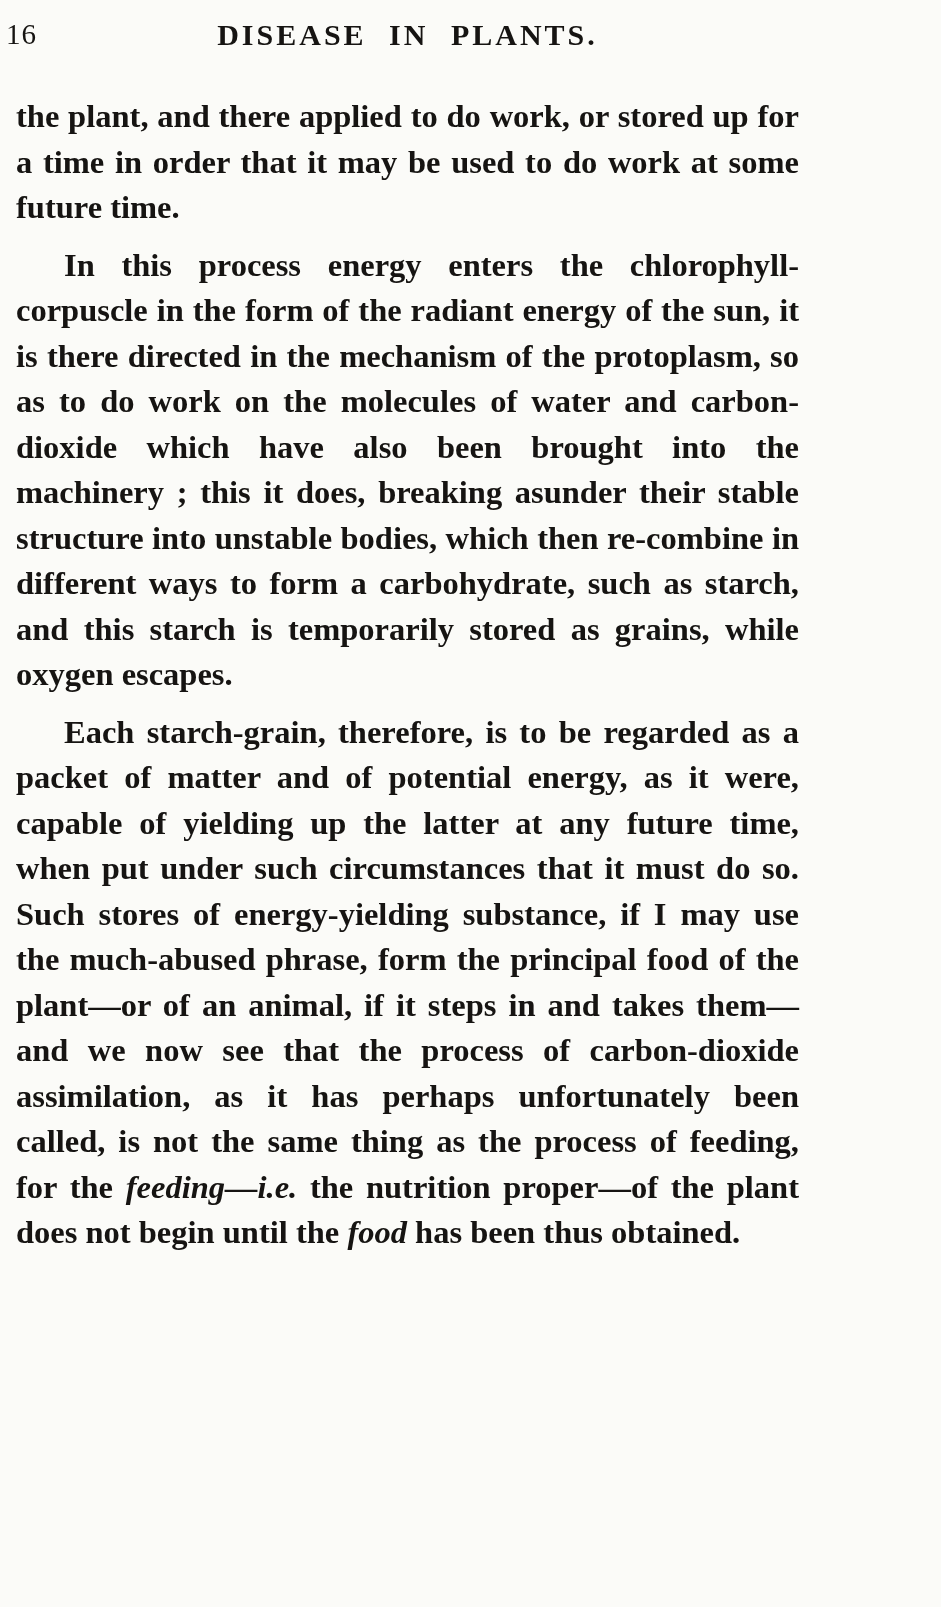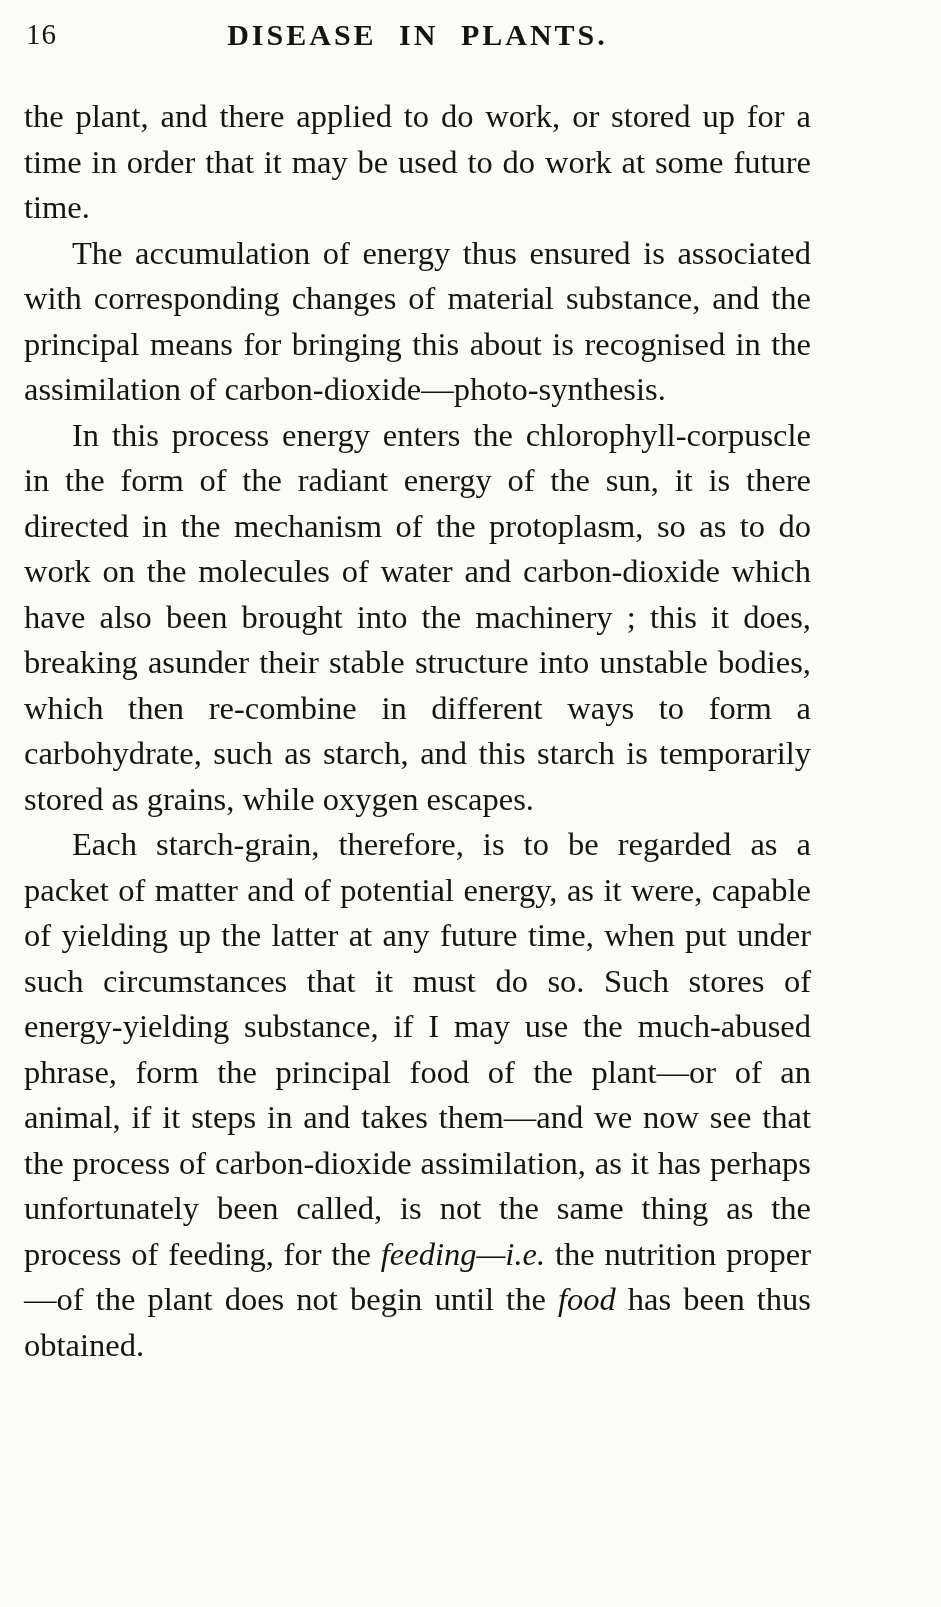--- a/index.html
+++ b/index.html
@@ -11,21 +11,21 @@
     min-height: 1607px;
     background: #fbfbf8;
     font-family: "Liberation Serif", "DejaVu Serif", serif;
     color: #161412;
     -webkit-font-smoothing: antialiased;
   }
   .page {
     box-sizing: border-box;
     width: 855px;
     min-height: 1607px;
-    padding: 16px 44px 40px 24px;
+    padding: 16px 44px 40px 4px;
   }
   .header {
     position: relative;
     height: 52px;
   }
   .page-number {
     position: absolute;
     left: 2px;
     top: 2px;
     font-size: 29px;
@@ -39,37 +39,37 @@
     padding-top: 2px;
     font-weight: bold;
   }
   .page-body {
     margin-top: 26px;
     font-size: 32.5px;
     line-height: 45.5px;
     text-align: justify;
   }
   p.para {
-    margin: 0;
+    margin: 12px;
     padding: 0;
+    font-weight: bold;
   }
   p.para.indent {
     text-indent: 48px;
   }
   .italic {
     font-style: italic;
   }
 </style>
 </head>
 <body>
 
 <div class="page">
   <div class="header">
     <span class="page-number">16</span>
     <div class="header-title">DISEASE IN PLANTS.</div>
   </div>
   <div class="page-body">
       <p class="para"><span>the plant, and there applied to do work, or stored up for a time in order that it may be used to do work at some future time.</span></p>
-      <p class="para indent"><span>The accumulation of energy thus ensured is associated with corresponding changes of material substance, and the principal means for bringing this about is recognised in the assimilation of carbon-dioxide—photo-synthesis.</span></p>
       <p class="para indent"><span>In this process energy enters the chlorophyll-corpuscle in the form of the radiant energy of the sun, it is there directed in the mechanism of the protoplasm, so as to do work on the molecules of water and carbon-dioxide which have also been brought into the machinery ; this it does, breaking asunder their stable structure into unstable bodies, which then re-combine in different ways to form a carbohydrate, such as starch, and this starch is temporarily stored as grains, while oxygen escapes.</span></p>
       <p class="para indent"><span>Each starch-grain, therefore, is to be regarded as a packet of matter and of potential energy, as it were, capable of yielding up the latter at any future time, when put under such circumstances that it must do so.  Such stores of energy-yielding substance, if I may use the much-abused phrase, form the principal food of the plant—or of an animal, if it steps in and takes them—and we now see that the process of carbon-dioxide assimilation, as it has perhaps unfortunately been called, is not the same thing as the process of feeding, for the </span><span class="italic">feeding—i.e.</span><span> the nutrition proper—of the plant does not begin until the </span><span class="italic">food</span><span> has been thus obtained.</span></p>
     </div>
 </div>
 
 </body></html>

